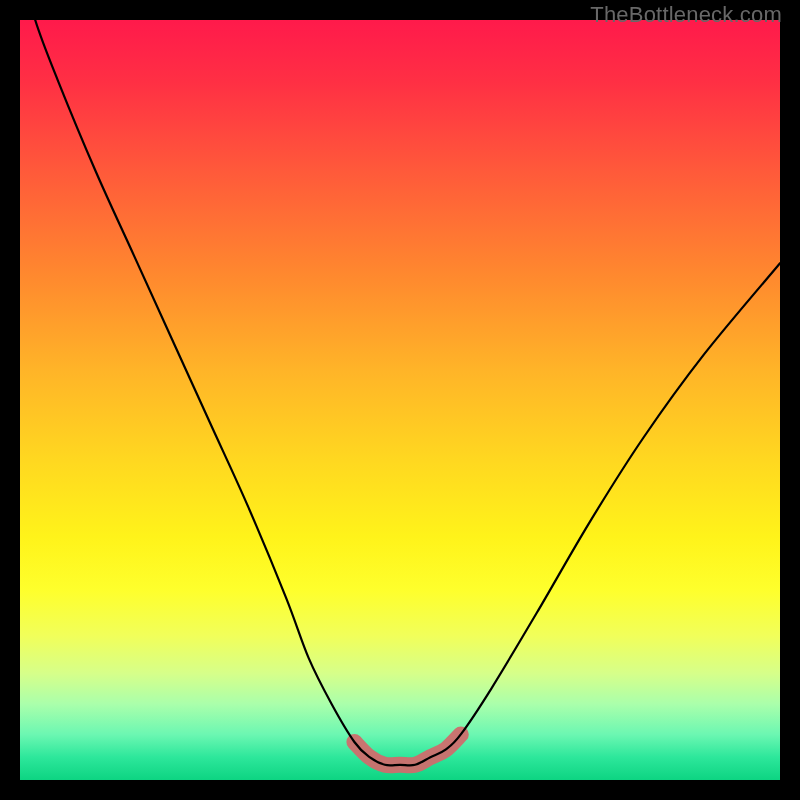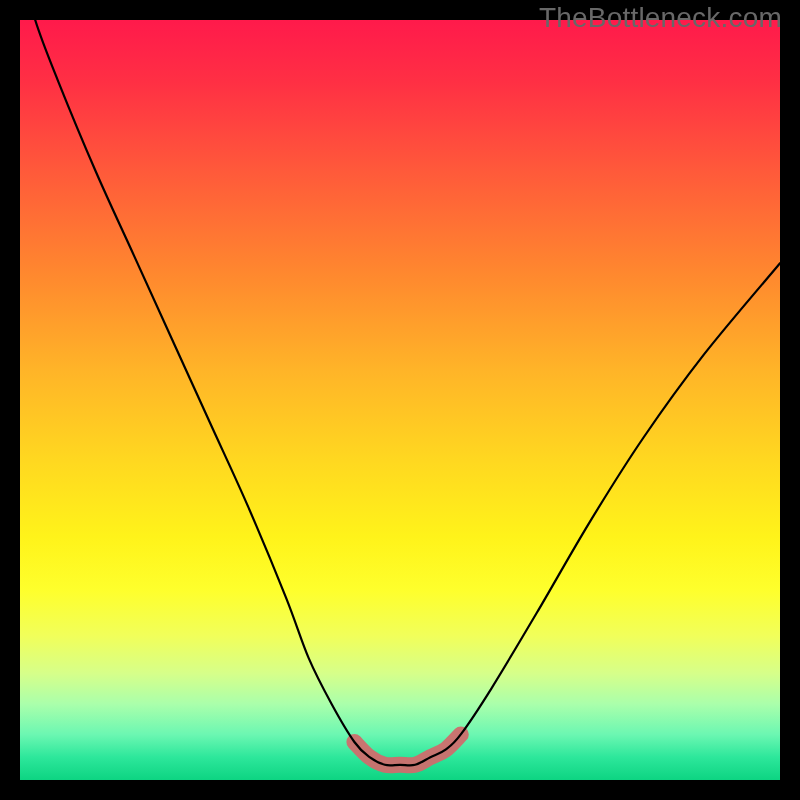--- a/index.html
+++ b/index.html
@@ -15,21 +15,21 @@
     position: relative;
     width: 800px;
     height: 800px;
     background: #000;
   }
   .watermark {
     position: absolute;
     top: 2px;
     right: 18px;
     color: #686868;
-    font-size: 28px;
+    font-size: 22px;
     font-weight: 500;
     letter-spacing: 0.2px;
     z-index: 5;
   }
   .plot-area {
     position: absolute;
     left: 20px;
     top: 20px;
     width: 760px;
     height: 760px;

